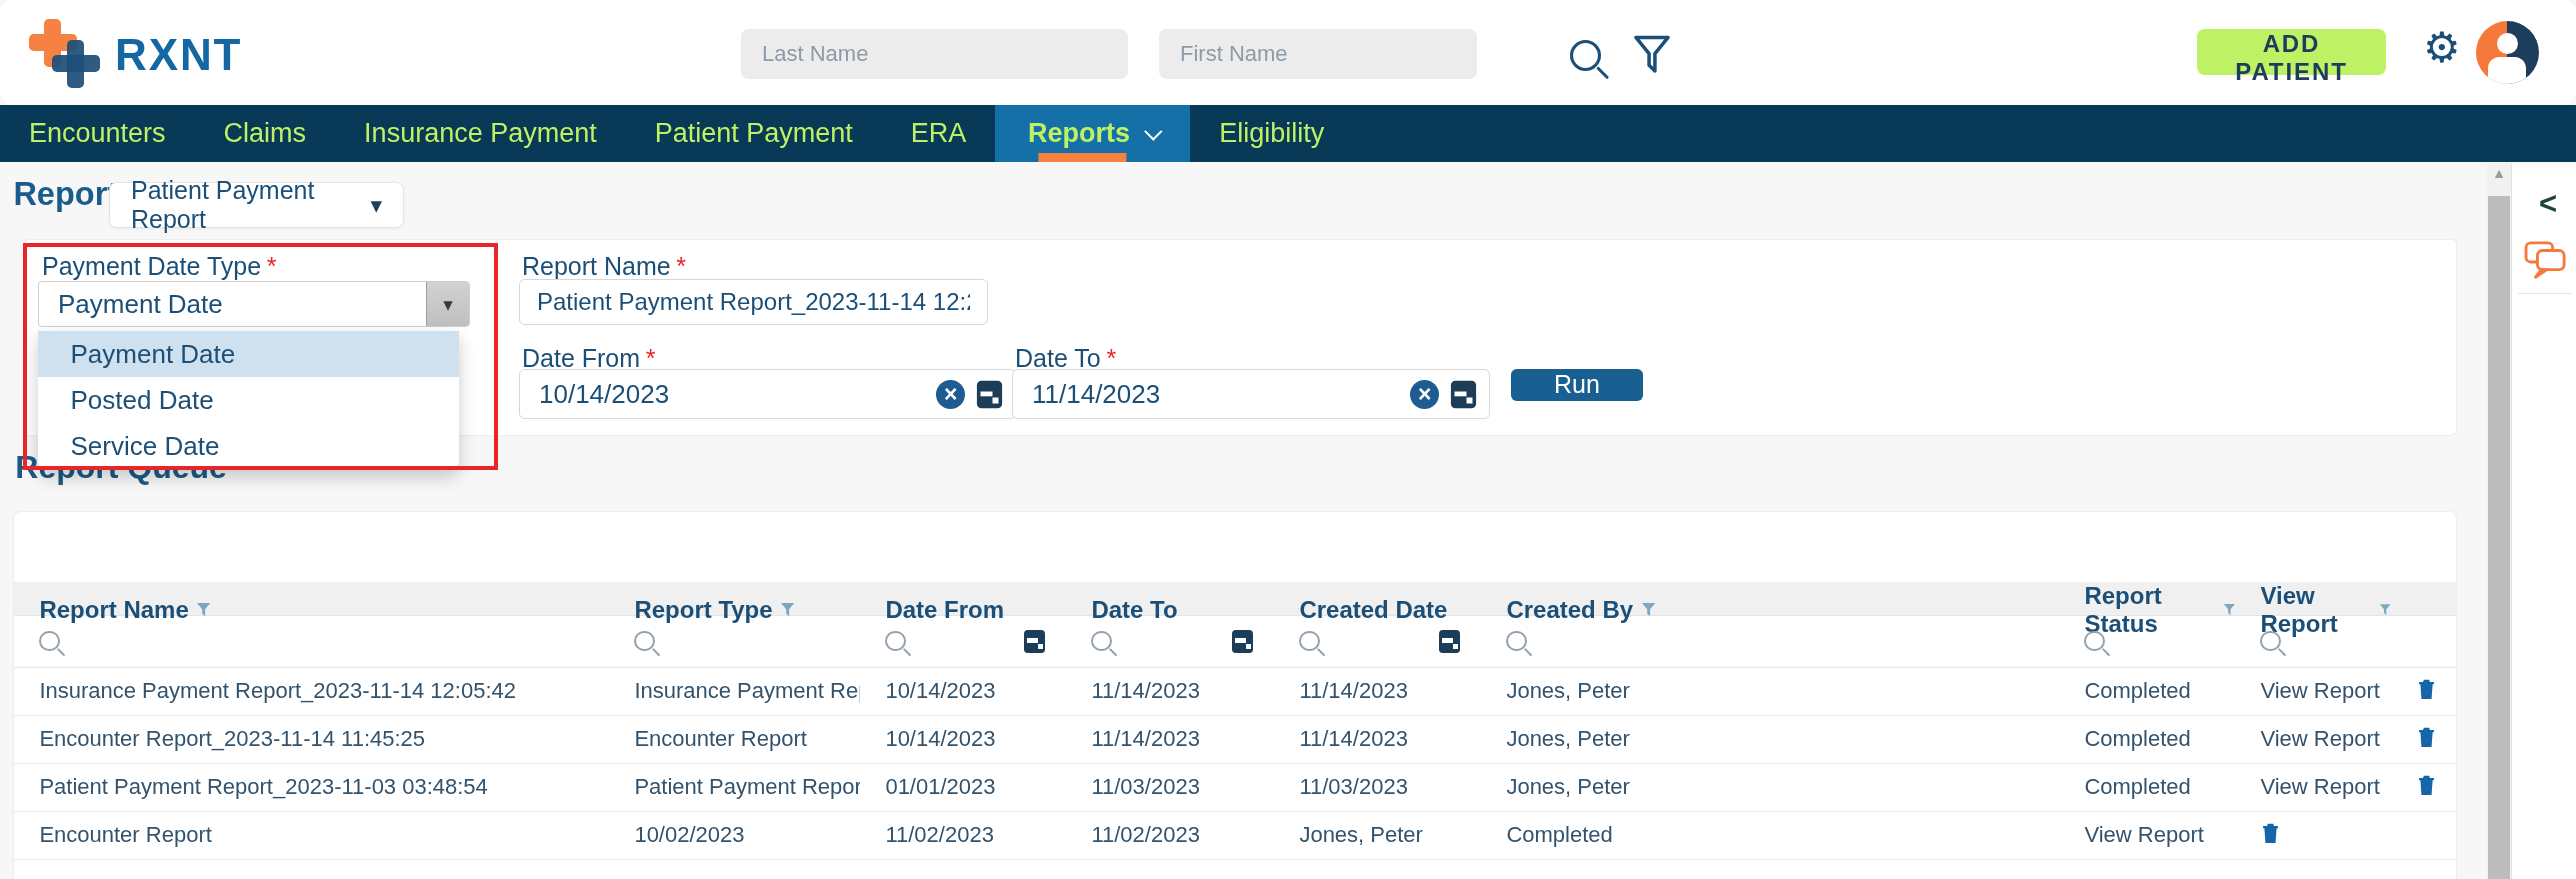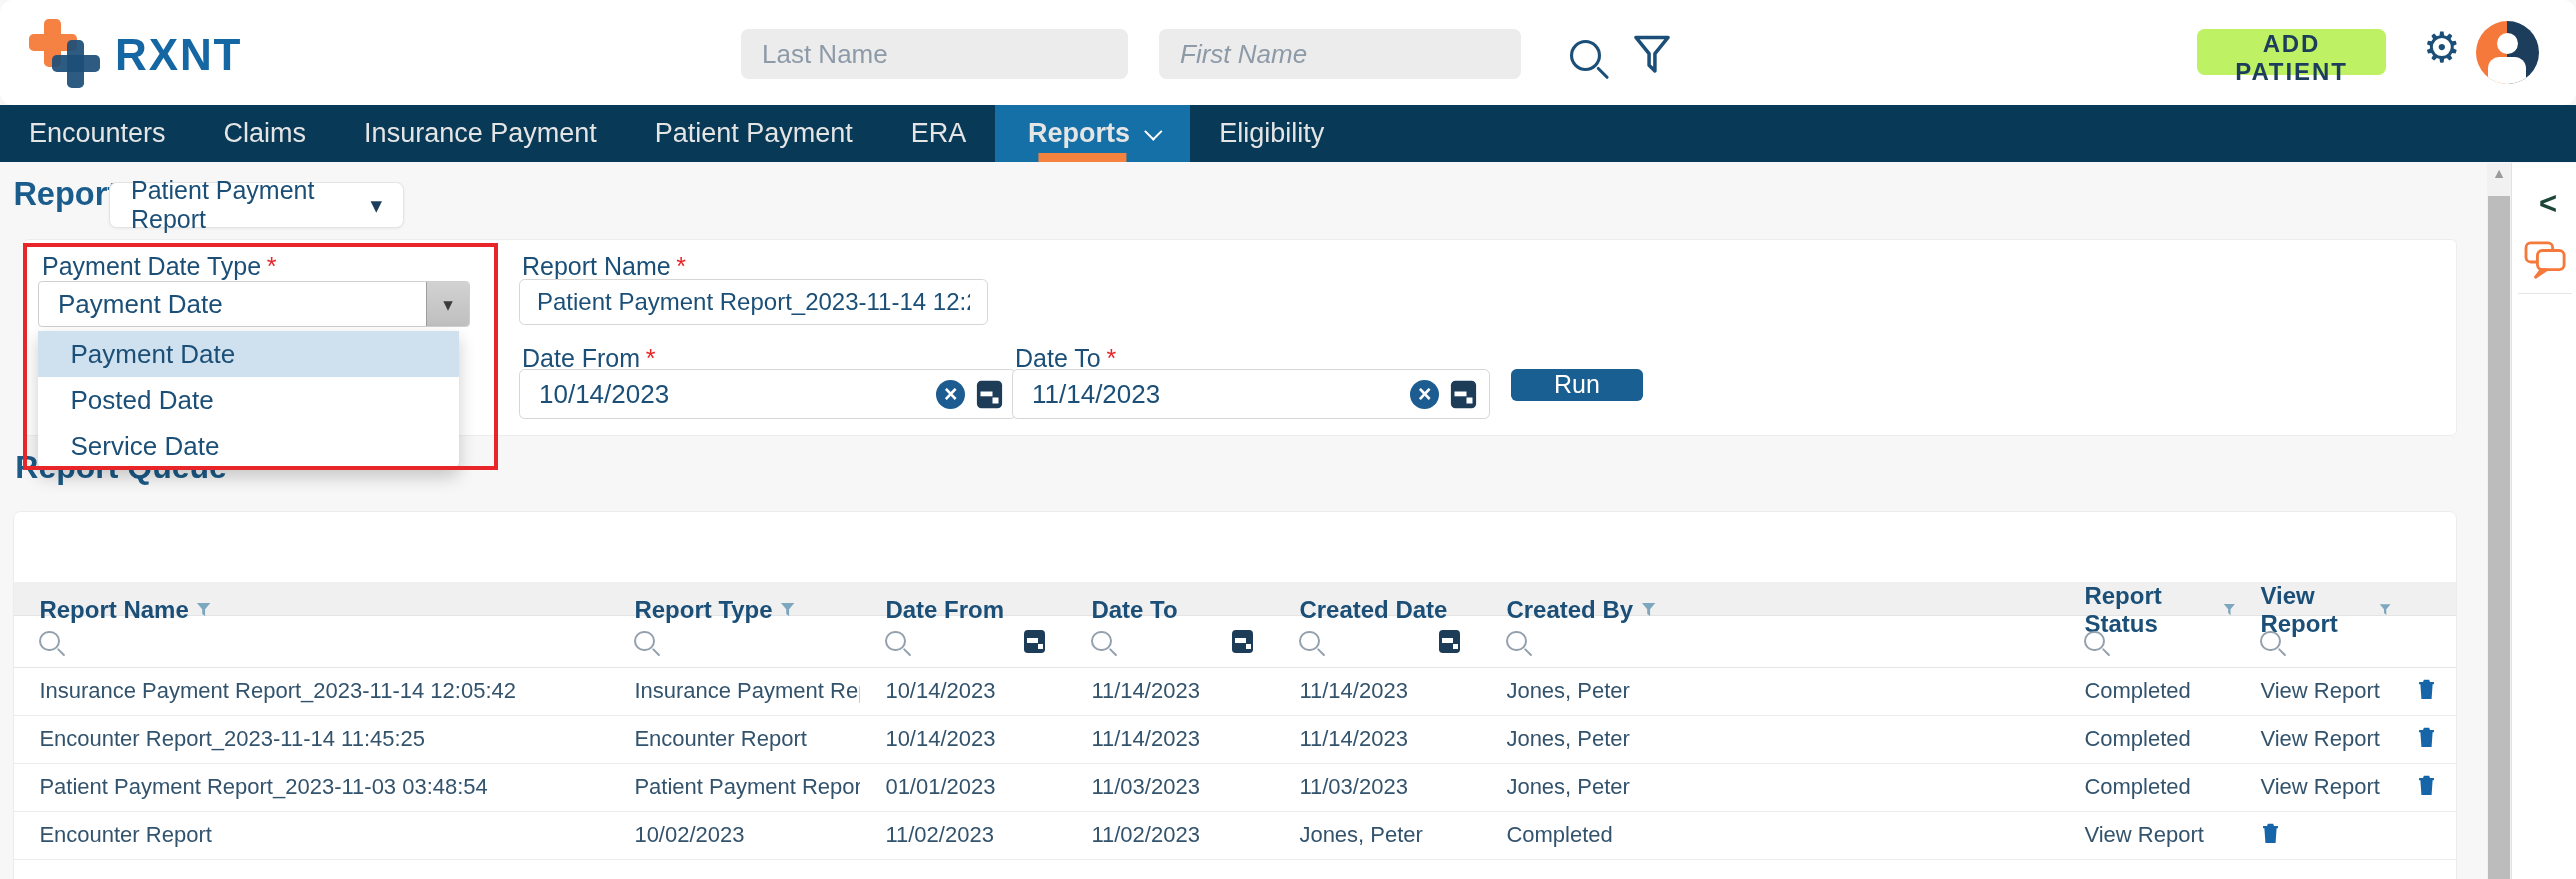--- a/index.html
+++ b/index.html
@@ -11,45 +11,45 @@
   .topbar{left:0;top:0;width:2576px;height:105px;background:#fff;border-radius:13px;}
   .logo{left:27px;top:17px;width:249px;height:71px;}
   .plus{width:48px;height:48px;position:absolute;}
   .plus .v{position:absolute;left:15.3px;top:0;width:17px;height:48px;border-radius:4.8px;}
   .plus .h{position:absolute;left:0;top:15.3px;width:48px;height:17px;border-radius:4.8px;}
   .plus.orange{left:1.9px;top:1.9px;} .plus.orange .v,.plus.orange .h{background:#f58143;}
   .plus.navy{left:25px;top:23px;} .plus.navy .v,.plus.navy .h{background:#1d4f77;opacity:.93;}
   .logo-text{position:absolute;left:88px;top:13.4px;font-size:44px;font-weight:bold;
              color:#1467a3;letter-spacing:1.9px;}
   .hdr-input{height:50px;background:#ececec;border:none;border-radius:7.6px;
-             font-size:26px;color:#33506b;padding:0 21px;box-sizing:border-box;
+             font-size:22px;color:#33506b;padding:0 21px;box-sizing:border-box;
              font-family:"Liberation Sans",sans-serif;}
   .hdr-input::placeholder{color:#8d9aa8;opacity:1;}
   .in-last{left:741px;top:29px;width:387px;}
-  .in-first{left:1159px;top:29px;width:362px;font-style:italic;}
+  .in-first{left:1159px;top:29px;width:318px;}
   .mag{width:16.3px;height:16.3px;border:2.4px solid #93a0ad;border-radius:50%;position:relative;display:inline-block;}
   .mag::after{content:"";position:absolute;width:9.6px;height:2.4px;background:#93a0ad;
               transform:rotate(45deg);right:-7.6px;bottom:-3.8px;border-radius:1.9px;}
   .mag.big{transform:scale(1.55);transform-origin:top left;}
   .mag.big, .mag.big::after{border-color:#1b4f77;}
   .mag.big::after{background:#1b4f77;}
   .hdr-search{left:1570px;top:40px;}
   .hdr-funnel{left:1633px;top:34px;width:38px;height:42px;}
   .btn-addpatient{left:2197px;top:29px;width:189px;height:46px;background:#bef264;
                   border:none;border-radius:7.6px;color:#1d3d5c;font-weight:bold;
                   font-size:24px;letter-spacing:1.9px;font-family:"Liberation Sans",sans-serif;}
   .gear{left:2423px;top:27px;font-size:42px;color:#1b4f77;line-height:1;}
   .avatar{left:2476px;top:21px;width:63px;height:63px;border-radius:50%;
           background:linear-gradient(90deg,#f5793b 50%,#1d3d5c 50%);overflow:hidden;}
   .avatar .head{position:absolute;left:21px;top:11.5px;width:21px;height:21px;border-radius:50%;background:#fff;}
   .avatar .body{position:absolute;left:12.4px;top:36px;width:38px;height:27px;border-radius:11.5px 11.5px 0 0;background:#fff;}
 
   
   .nav{left:0;top:105px;width:2576px;height:57px;background:#083a57;display:flex;align-items:stretch;}
-  .nav-item{display:flex;align-items:center;padding:0 29px;color:#e5e5e5;font-size:27px;cursor:pointer;}
+  .nav-item{display:flex;align-items:center;padding:0 29px;color:#bef264;font-size:27px;cursor:pointer;}
   .nav-item.active{background:#1470a6;font-weight:bold;position:relative;padding:0 32.5px;}
   .nav-item.active::after{content:"";position:absolute;left:50%;bottom:0;transform:translateX(-62%);
                           width:88px;height:8.6px;background:#f5823f;}
   .chev-down{width:10.5px;height:10.5px;border-right:2.9px solid #fff;border-bottom:2.9px solid #fff;
              transform:rotate(45deg) translateY(-2.9px);margin-left:15.3px;display:inline-block;}
 
   
   .report-title{left:13.4px;top:176px;font-size:32.5px;font-weight:bold;color:#1a5c8c;}
   .report-pill{left:109px;top:182px;width:295px;height:46px;background:#fff;border:1px solid #e3e3e3;
                border-radius:7.6px;box-shadow:0 1px 2.9px rgba(0,0,0,.06);display:flex;align-items:center;

